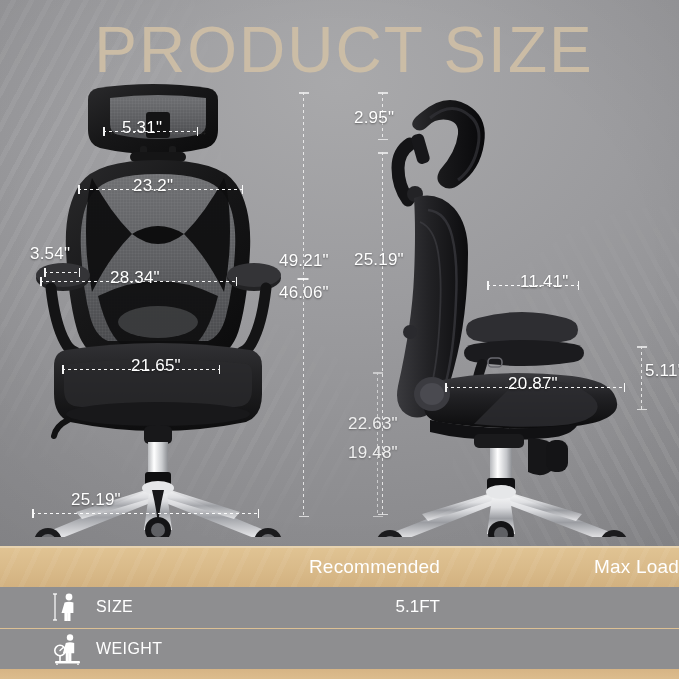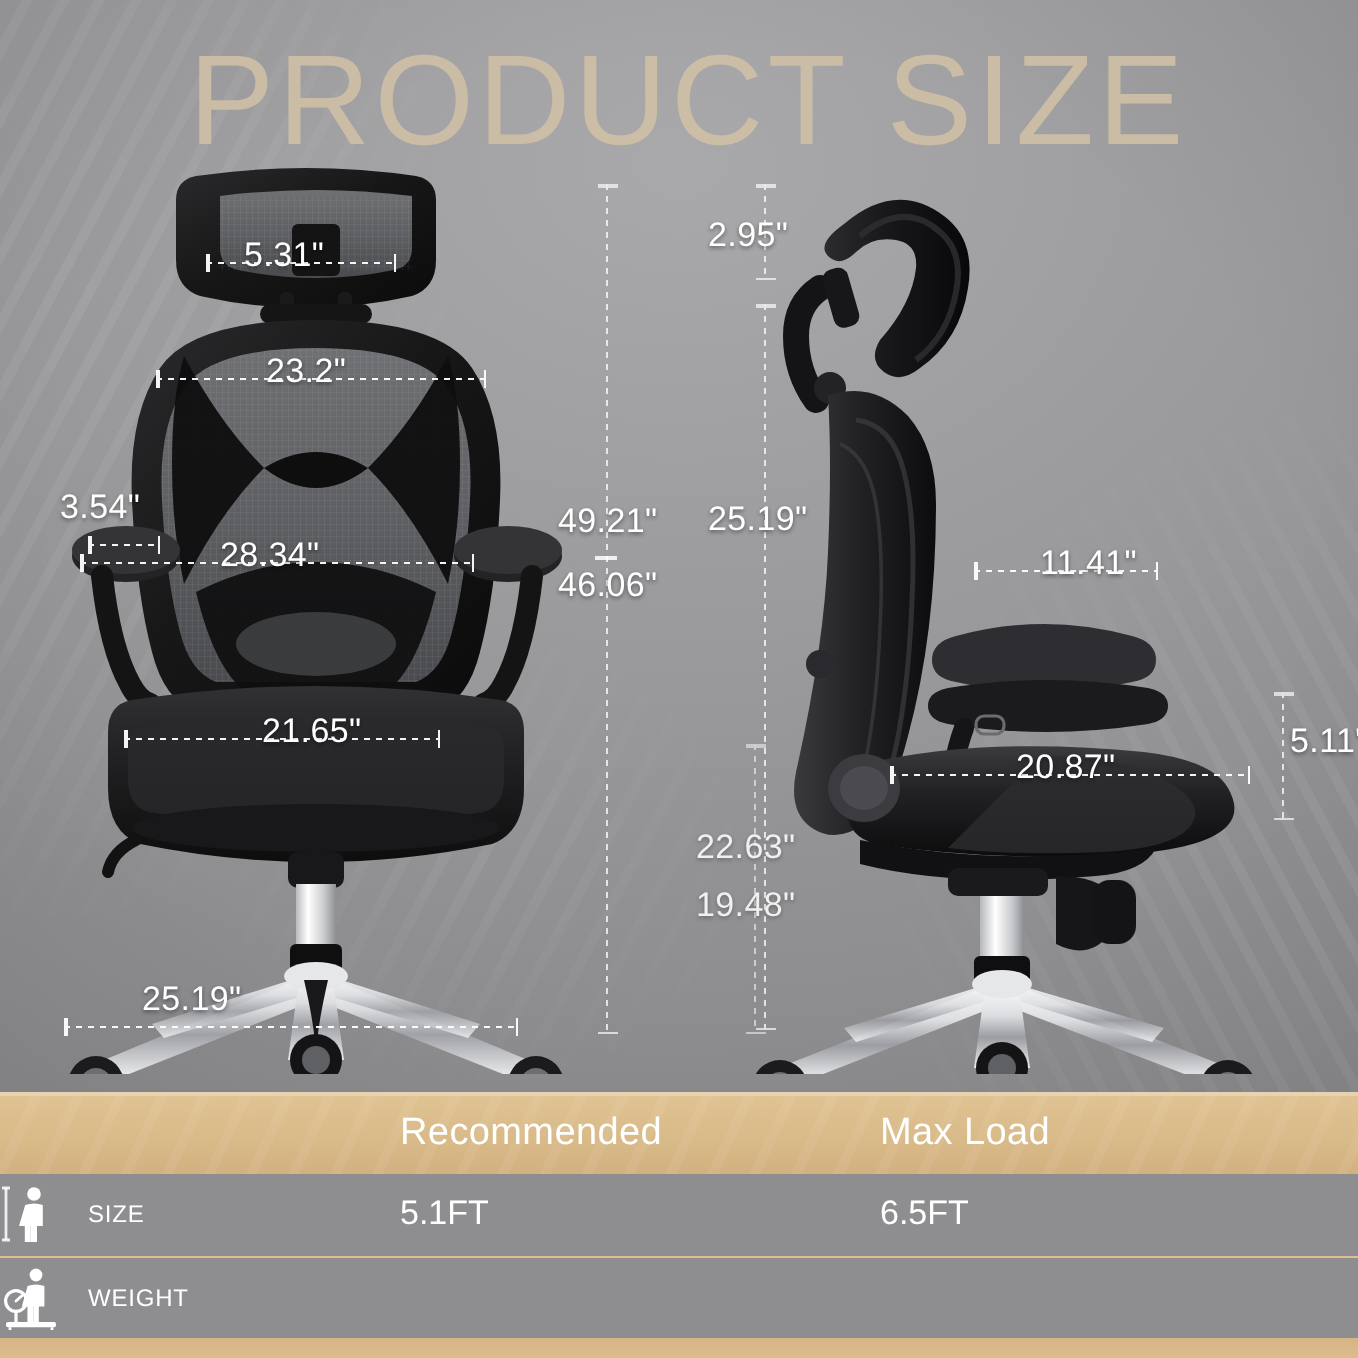--- a/index.html
+++ b/index.html
@@ -160,28 +160,29 @@
     background: linear-gradient(180deg, #d6b485 0%, #ddbd8e 100%);
   }
   .tbl-top-edge {
     height: 1.5px;
     background: #e7d3b0;
   }
   .cell {
     font-family: "Liberation Sans", sans-serif;
     font-size: 17px;
     color: #ffffff;
-    text-align: left;
+    text-align: right;
   }
   .cell.label-col {
     flex: 0 0 200px;
     display: flex; align-items: center;
     text-align: left;
+    padding-left: 52px;
     gap: 10px;
-    font-size: 12px;
+    font-size: 16px;
     letter-spacing: .4px;
   }
   .cell.val-col  { flex: 0 0 240px; }
   .cell.val-col2 { flex: 1 1 auto; }
   .hdr-text {
     font-size: 19px;
     color: #ffffff;
     letter-spacing: .2px;
   }
   .row-icon { width: 34px; height: 34px; flex: 0 0 34px; }
@@ -501,21 +502,20 @@
             <path d="M3 4 V30" stroke="#ffffff" stroke-width="1.4" opacity="0.85"></path>
             <path d="M1 4 H5 M1 30 H5" stroke="#ffffff" stroke-width="1.4" opacity="0.85"></path>
 
             <circle cx="17" cy="7" r="3.4" fill="#ffffff"></circle>
             <path d="M12.6 12.5 q4.4 -1.6 8.8 0 v10.5 h-2.9 V31 h-3 v-8 h-0.1 v8 h-3 v-8 h-2.9 z" fill="#ffffff"></path>
           </svg>
         </span>
         <span>SIZE</span>
       </div>
       <div class="cell val-col">5.1FT</div>
-      <div class="cell val-col2">6.5FT</div>
     </div>
 
     <div class="tbl-row">
       <div class="cell label-col">
         <span class="row-icon">
           <svg viewBox="0 0 34 34" width="34" height="34" xmlns="http://www.w3.org/2000/svg">
 
             <circle cx="18" cy="5.5" r="3.2" fill="#ffffff"></circle>
             <path d="M13.8 11 q4.2 -1.6 8.4 0 v10.2 h-2.8 V29 h-2.8 v-7.8 h-0.1 V29 h-2.8 v-7.8 h-2.8 z" fill="#ffffff"></path>
 

